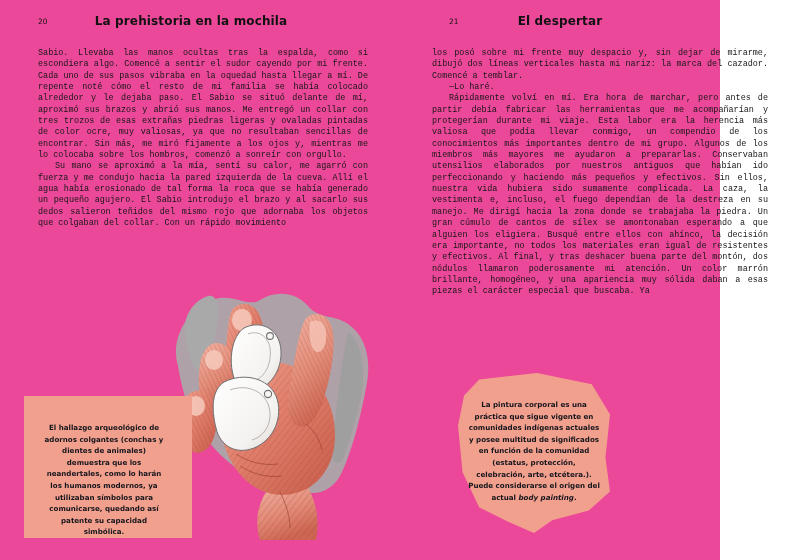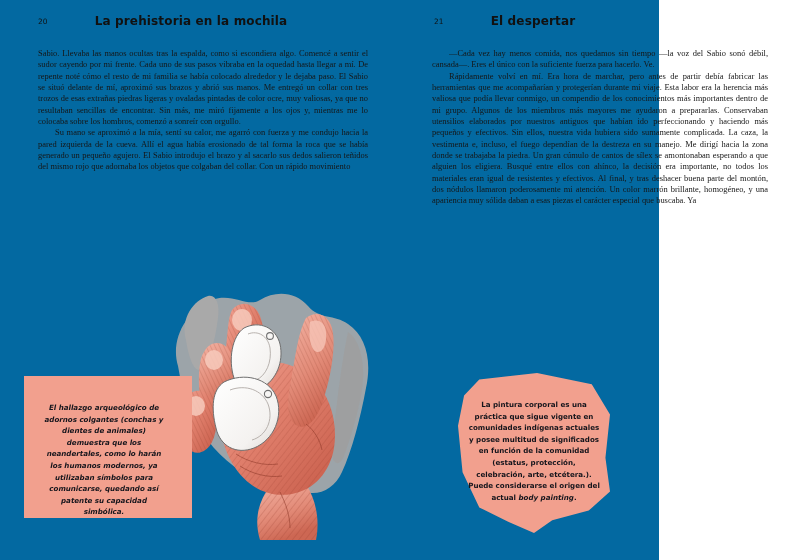--- a/index.html
+++ b/index.html
@@ -11,23 +11,23 @@
   body {
     width: 800px;
     height: 560px;
     overflow: hidden;
     font-family: "Liberation Serif", serif;
     color: #151515;
   }
 
   .spread {
     position: relative;
-    width: 659px;
+    width: 720px;
     height: 560px;
-    background: #0369a1;
+    background: #ec4899;
   }
 
   
   .runhead {
     position: absolute;
     top: 14px;
     height: 14px;
     display: flex;
     align-items: center;
     font-family: "DejaVu Sans", sans-serif;
@@ -38,39 +38,39 @@
   .runhead .folio {
     font-weight: 400;
     font-size: 7.4px;
   }
   .runhead .title {
     font-weight: 700;
     font-size: 12px;
   }
   #runhead-left  { left: 38px;  }
   #runhead-left .title  { margin-left: 47px; }
-  #runhead-right { left: 434px; }
+  #runhead-right { left: 449px; gap: 12px; }
   #runhead-right .title { margin-left: 47px; }
 
   
   .col {
     position: absolute;
     top: 48px;
     width: 330px;
     font-size: 8.45px;
     line-height: 11.35px;
     text-align: justify;
     text-justify: inter-word;
     hyphens: manual;
     color: #161616;
   }
   #col-left  { left: 38px;  }
   #col-right { left: 432px; width: 336px; }
 
-  .col p { margin: 0; }
+  .col p { margin: 0; font-family: Liberation Mono, monospace; }
   .col p.ind { text-indent: 17px; }
 
   
   .wrap-shape {
     float: left;
     width: 0px;
     height: 0px;
     shape-outside: polygon(0px 0px, 0px 0px, 0px 0px);
   }
 
@@ -84,25 +84,24 @@
     color: #15151c;
     text-align: center;
     box-sizing: border-box;
   }
   .callout .body { position: relative; z-index: 2; }
   .callout i { font-style: italic; }
 
   
   #callout-left {
     left: 24px;
-    top: 376px;
+    top: 396px;
     width: 168px;
     height: 142px;
     padding: 26px 24px 0 16px;
-    font-style: italic;
   }
   #callout-left .blob {
     position: absolute;
     inset: 0;
     background: #f2a08e;
   }
   
   #callout-left .blob {
     -webkit-mask-image:
       radial-gradient(circle 22px at 24px 22px, #000 99%, transparent 100%),
@@ -184,21 +183,22 @@
     <span class="title">El despertar</span>
   </div>
 
   <div class="col" id="col-left">
     <p>Sabio. Llevaba las manos ocultas tras la espalda, como si escondiera algo. Comencé a sentir el sudor cayendo por mi frente. Cada uno de sus pasos vibraba en la oquedad hasta llegar a mí. De repente noté cómo el resto de mi familia se había colocado alrededor y le dejaba paso. El Sabio se situó delante de mí, aproximó sus brazos y abrió sus manos. Me entregó un collar con tres trozos de esas extrañas piedras ligeras y ovaladas pintadas de color ocre, muy valiosas, ya que no resultaban sencillas de encontrar. Sin más, me miró fijamente a los ojos y, mientras me lo colocaba sobre los hombros, comenzó a sonreír con orgullo.</p>
     <p class="ind">Su mano se aproximó a la mía, sentí su calor, me agarró con fuerza y me condujo hacia la pared izquierda de la cueva. Allí el agua había erosionado de tal forma la roca que se había generado un pequeño agujero. El Sabio introdujo el brazo y al sacarlo sus dedos salieron teñidos del mismo rojo que adornaba los objetos que colgaban del collar. Con un rápido movimiento</p>
   </div>
 
   <div class="col" id="col-right">
     <span class="wrap-shape" id="right-wrap" style="width: 178px; height: 494px; shape-outside: polygon(0px 0px, 0px 334px, 108px 340px, 148px 360px, 172px 386px, 178px 414px, 174px 452px, 154px 480px, 114px 494px, 0px 494px);"></span>
-    <p class="ind">—Cada vez hay menos comida, nos quedamos sin tiempo —la voz del Sabio sonó débil, cansada—. Eres el único con la suficiente fuerza para hacerlo. Ve.</p>
+    <p>los posó sobre mi frente muy despacio y, sin dejar de mirarme, dibujó dos líneas verticales hasta mi nariz: la marca del cazador. Comencé a temblar.</p>
+    <p class="ind">—Lo haré.</p>
     <p class="ind">Rápidamente volví en mí. Era hora de marchar, pero antes de partir debía fabricar las herramientas que me acompañarían y protegerían durante mi viaje. Esta labor era la herencia más valiosa que podía llevar conmigo, un compendio de los conocimientos más importantes dentro de mi grupo. Algunos de los miembros más mayores me ayudaron a prepararlas. Conservaban utensilios elaborados por nuestros antiguos que habían ido perfeccionando y haciendo más pequeños y efectivos. Sin ellos, nuestra vida hubiera sido sumamente complicada. La caza, la vestimenta e, incluso, el fuego dependían de la destreza en su manejo. Me dirigí hacia la zona donde se trabajaba la piedra. Un gran cúmulo de cantos de sílex se amontonaban esperando a que alguien los eligiera. Busqué entre ellos con ahínco, la decisión era importante, no todos los materiales eran igual de resistentes y efectivos. Al final, y tras deshacer buena parte del montón, dos nódulos llamaron poderosamente mi atención. Un color marrón brillante, homogéneo, y una apariencia muy sólida daban a esas piezas el carácter especial que buscaba. Ya</p>
   </div>
 
   <div id="illustration">
     <svg viewBox="0 0 290 300" xmlns="http://www.w3.org/2000/svg" aria-hidden="true">
       <defs>
         <linearGradient id="skinA" x1="0" y1="0" x2="1" y2="1">
           <stop offset="0%" stop-color="#f0a292"></stop>
           <stop offset="45%" stop-color="#e07f6c"></stop>
           <stop offset="100%" stop-color="#c75c49"></stop>

